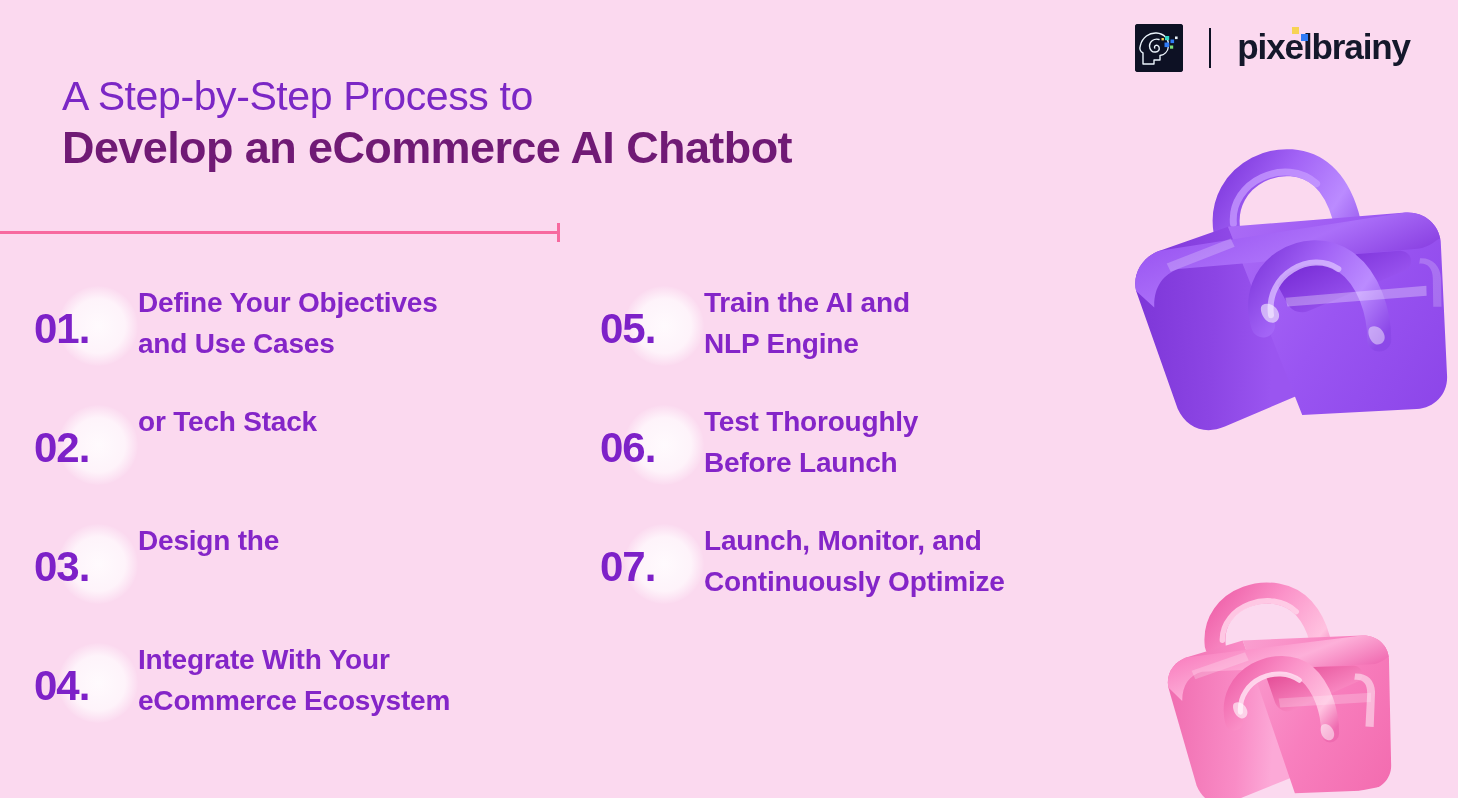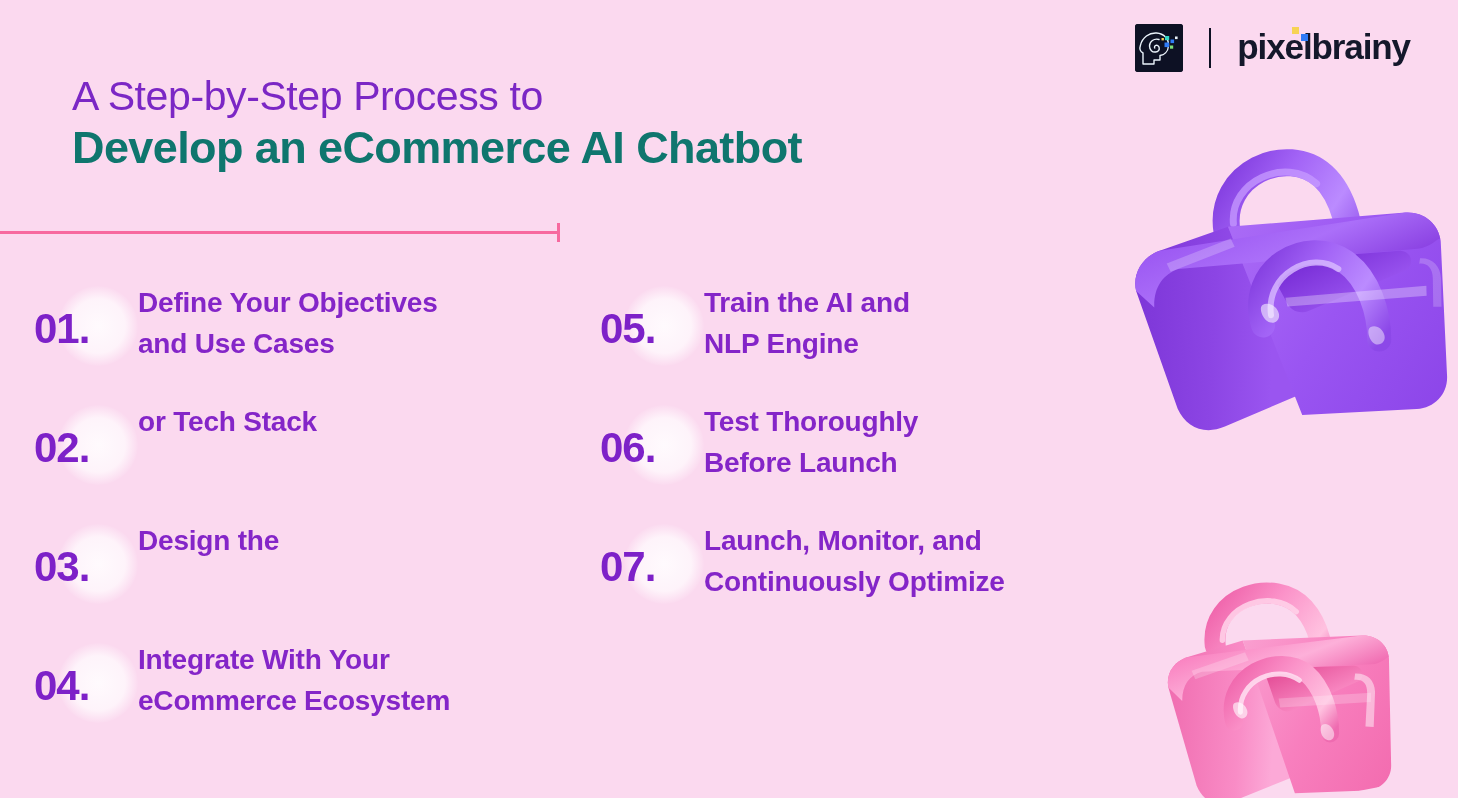--- a/index.html
+++ b/index.html
@@ -48,35 +48,35 @@
   .logo-word .accent-sq {
     position:absolute;
     width:7px; height:7px;
   }
   .sq-yellow { background:#f7d354; left:55px; top:-2px; }
   .sq-blue   { background:#2f7bf6; left:64px; top:5px; }
 
   
   .headline {
     position:absolute;
-    left:72px; top:74px;
+    left:62px; top:74px;
     width:960px;
   }
   .headline .line1 {
     font-size:41px;
     font-weight:normal;
     color:#7b27c5;
     letter-spacing:-0.4px;
     line-height:1.12;
     white-space:nowrap;
   }
   .headline .line2 {
     font-size:45px;
     font-weight:bold;
-    color:#0f766e;
+    color:#701a75;
     letter-spacing:-0.6px;
     line-height:1.25;
     white-space:nowrap;
   }
 
   
   .rule {
     position:absolute;
     left:0; top:231px;
     width:560px; height:3px;

